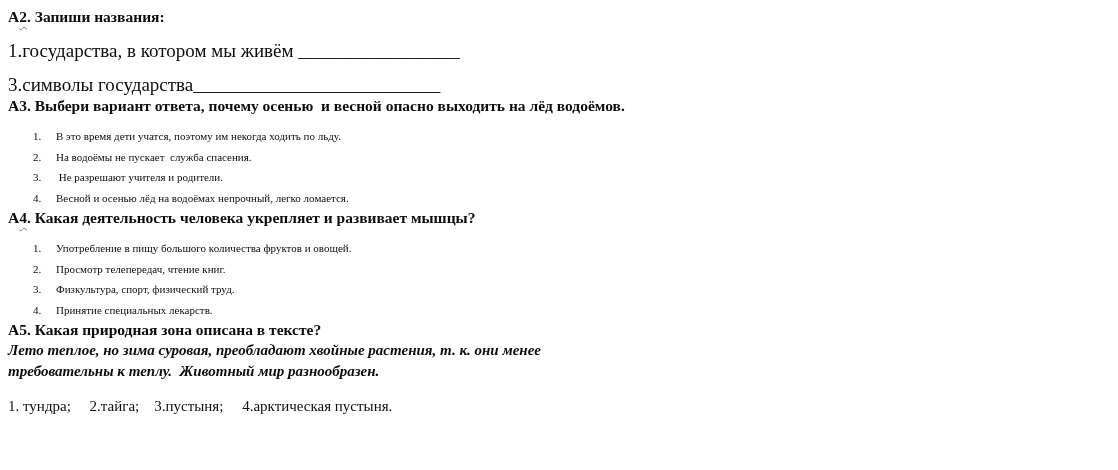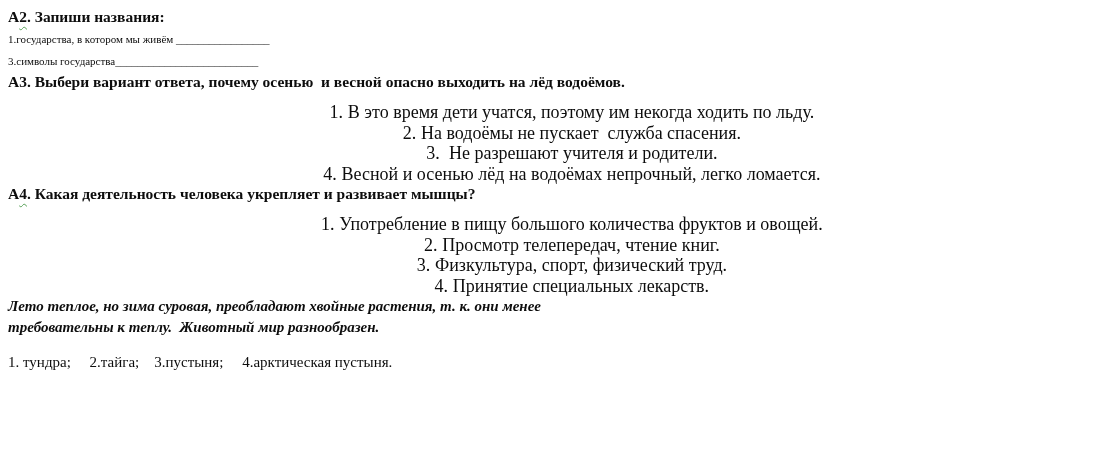--- a/index.html
+++ b/index.html
@@ -21,39 +21,38 @@
     padding: 7px 12px 0 8px;
     background: #ffffff;
   }
   .heading {
     font-weight: bold;
     font-size: 15.5px;
     line-height: 20px;
     white-space: pre-wrap;
   }
   .fill-line {
-    font-size: 11px;
+    font-size: 19px;
     line-height: 20px;
-    margin-top: 2px;
+    margin-top: 14px;
     white-space: pre-wrap;
   }
   .blank {
     letter-spacing: 0;
   }
   .mt11 { margin-top: 1px; }
   .opt-list {
     margin: 10px 0 0 0;
     padding: 0 0 0 25px;
     list-style: none;
   }
   .opt {
-    font-size: 18px;
+    font-size: 11px;
     line-height: 20.5px;
     white-space: pre-wrap;
-    text-align: center;
   }
   .opt .num {
     display: inline-block;
     width: 23px;
   }
   .squiggle {
     text-decoration-line: underline;
     text-decoration-style: wavy;
     text-decoration-color: #55a055;
     text-decoration-thickness: 1px;
@@ -96,19 +95,20 @@
 
   <div class="heading"><span>А</span><span class="squiggle">4</span><span>. Какая деятельность человека укрепляет и развивает мышцы?</span></div>
 
   <ol class="opt-list mt11">
     <li class="opt"><span class="num">1.</span><span>Употребление в пищу большого количества фруктов и овощей.</span></li>
     <li class="opt"><span class="num">2.</span><span>Просмотр телепередач, чтение книг.</span></li>
     <li class="opt"><span class="num">3.</span><span>Физкультура, спорт, физический труд.</span></li>
     <li class="opt"><span class="num">4.</span><span>Принятие специальных лекарств.</span></li>
   </ol>
 
+  <div class="heading">А5. Какая природная зона описана в тексте?</div>
 
   <div class="passage">Лето теплое, но зима суровая, преобладают хвойные растения, т. к. они менее</div>
   <div class="passage">требовательны к теплу.  Животный мир разнообразен.</div>
 
   <div class="answers">1. тундра;     2.тайга;    3.пустыня;     4.арктическая пустыня.</div>
 
 </div>
 
 </body></html>

